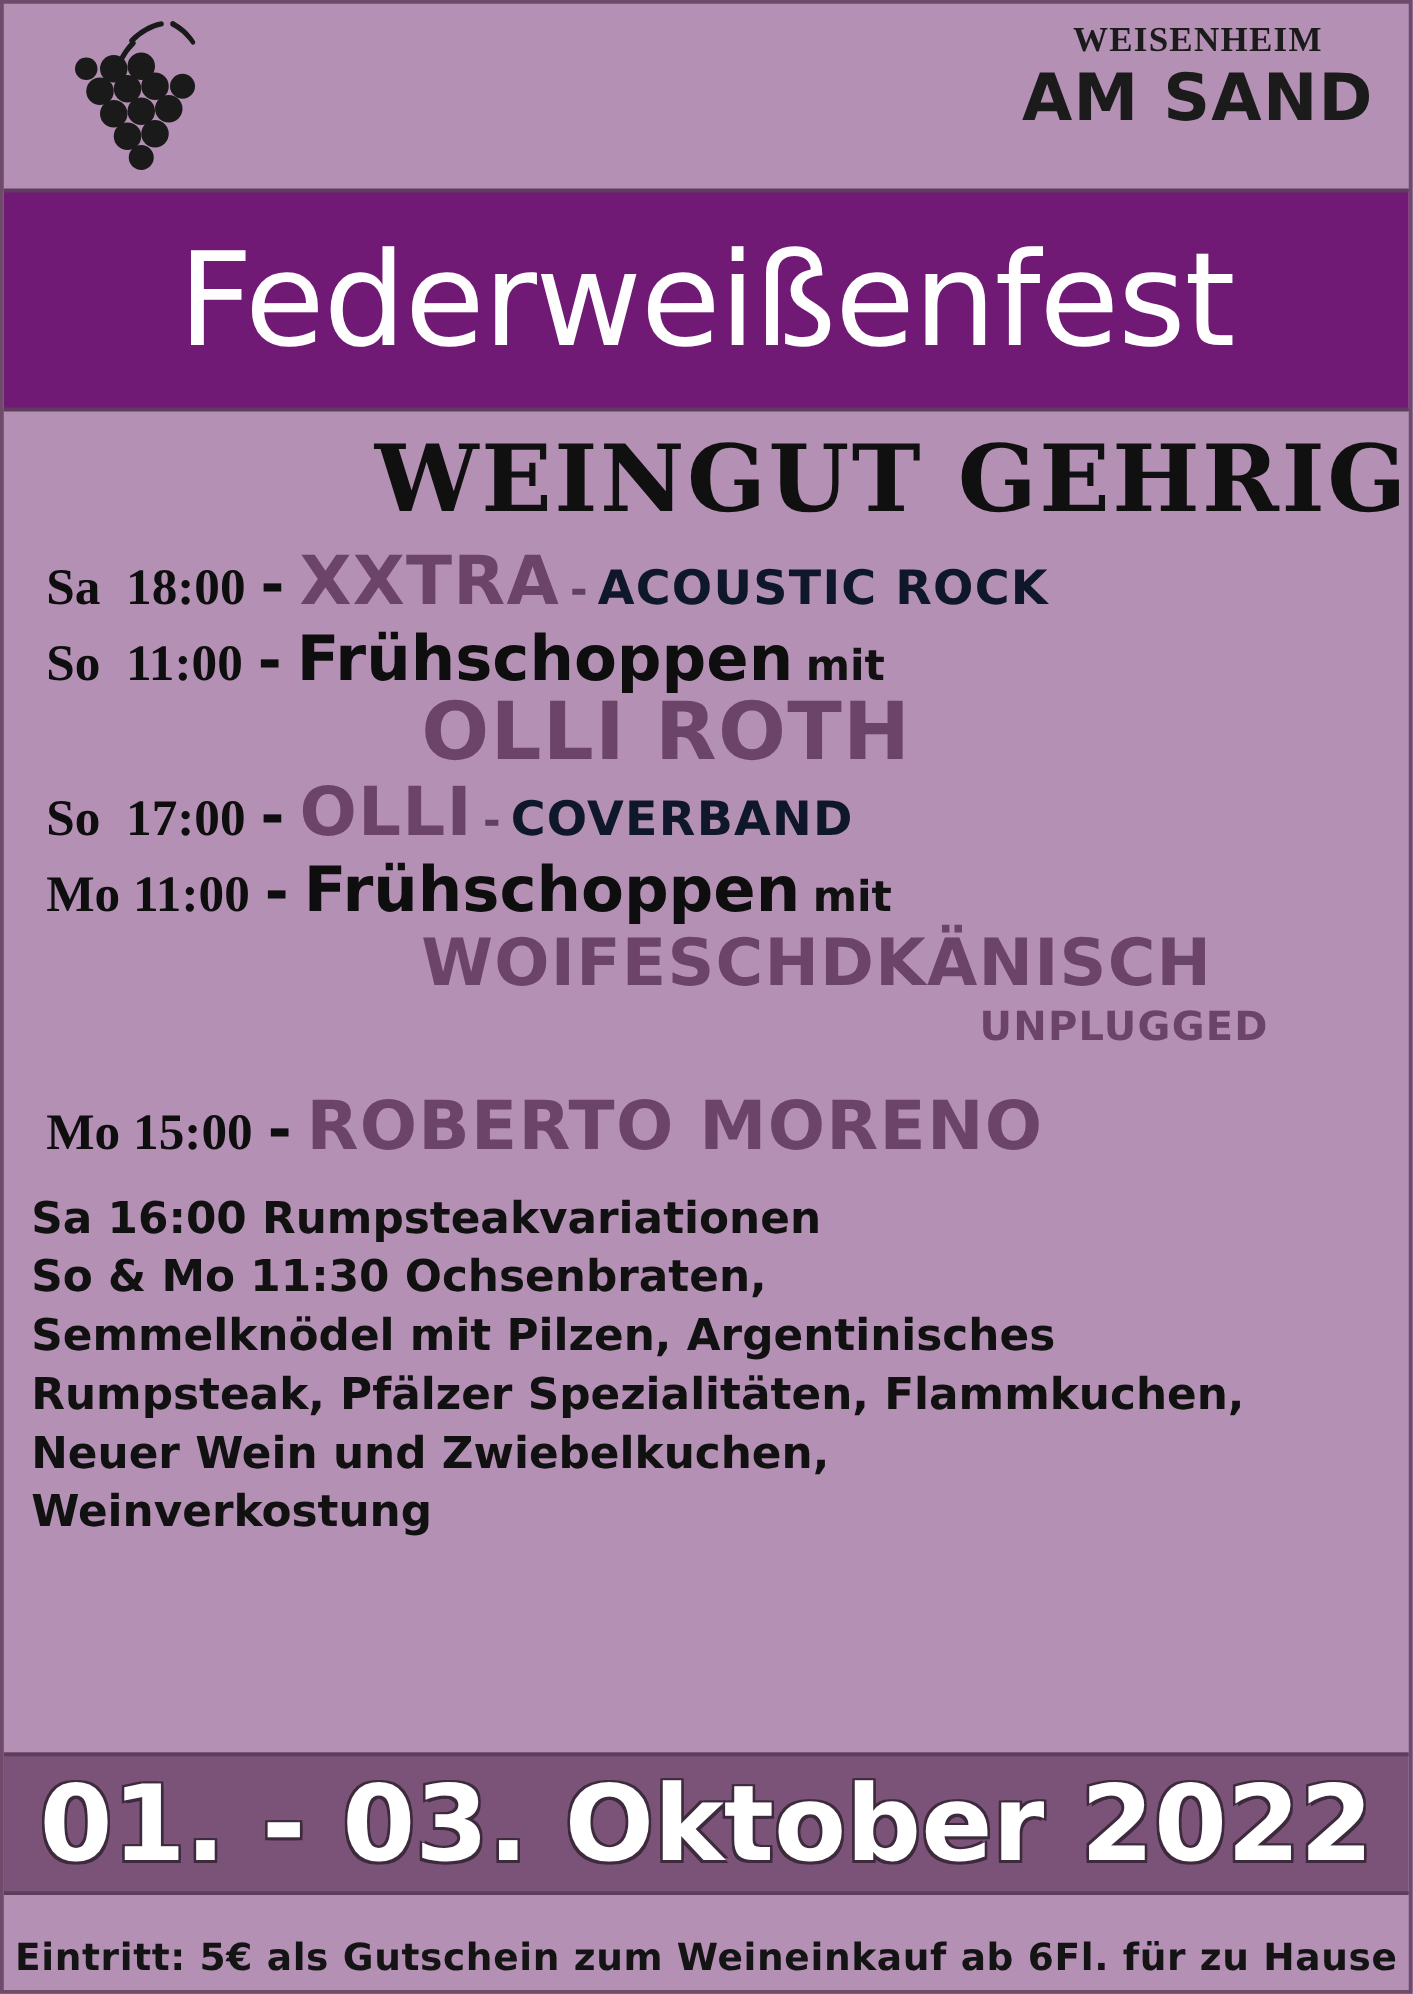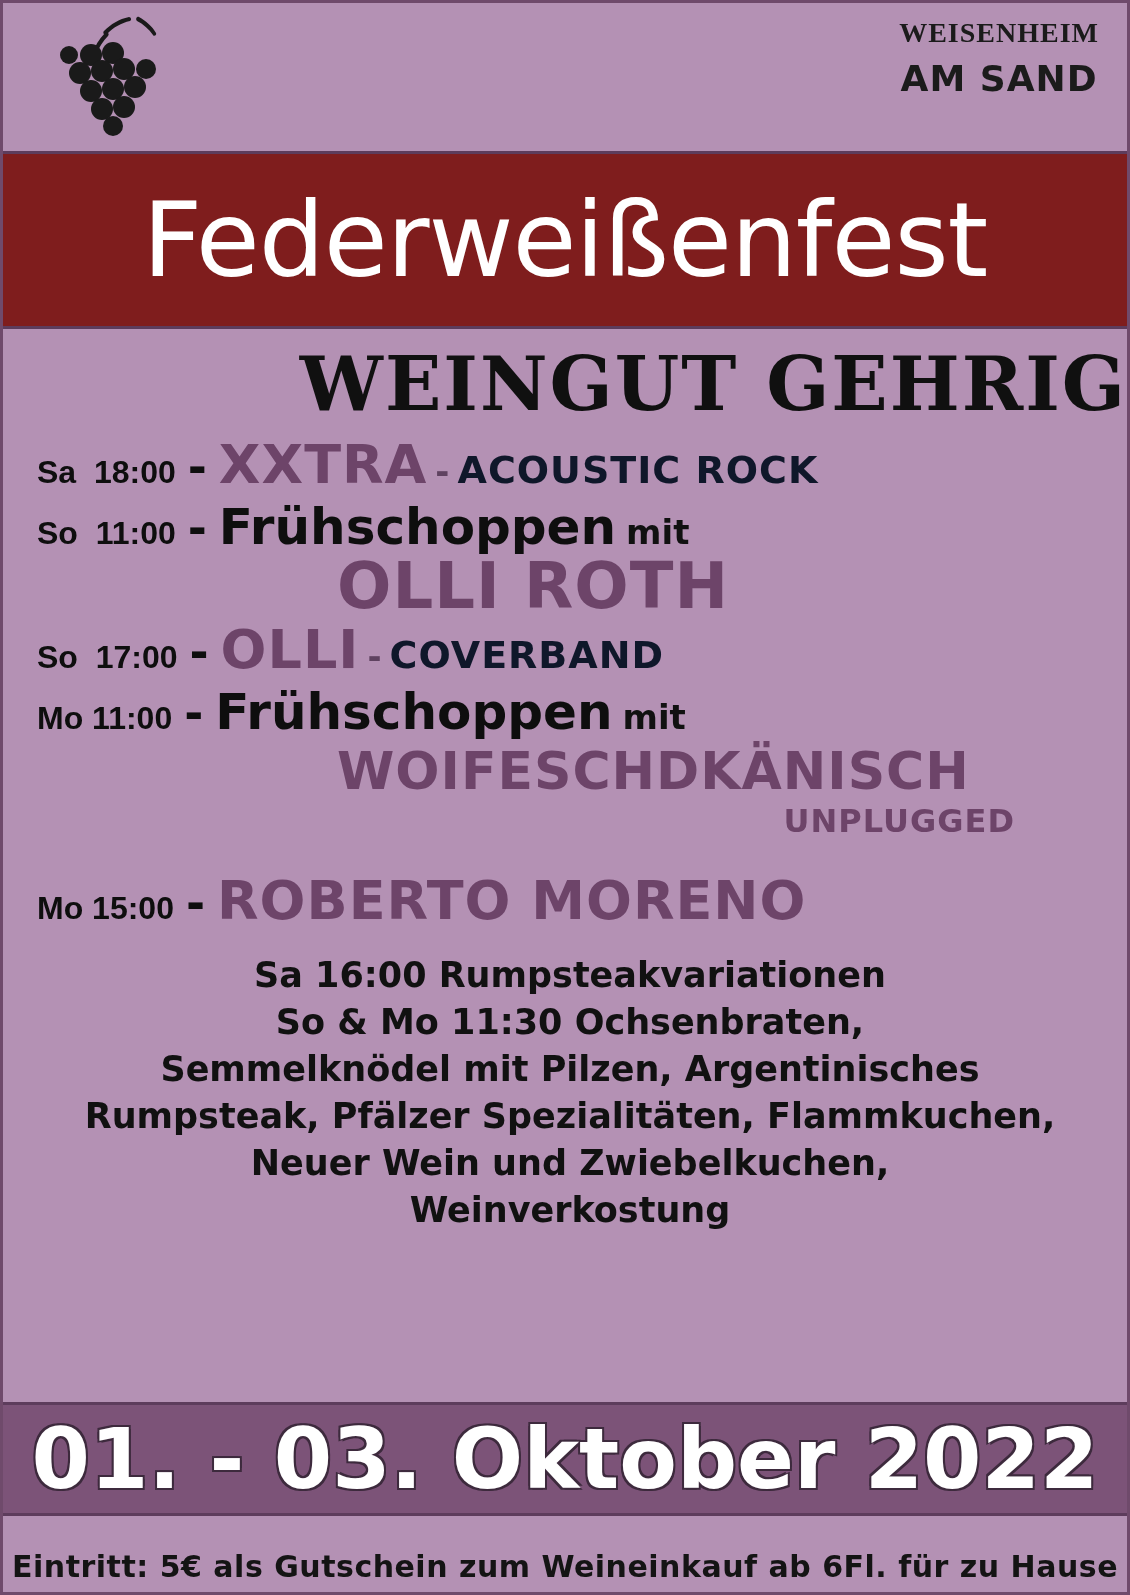--- a/index.html
+++ b/index.html
@@ -45,28 +45,28 @@
     font-weight: 600;
     letter-spacing: 1px;
   }
   .town .line1 {
     font-size: 28px;
     line-height: 44px;
     display: block;
     font-family: Liberation Serif, serif;
   }
   .town .line2 {
-    font-size: 36px;
+    font-size: 52px;
     line-height: 48px;
     display: block;
   }
 
   
   .title-band {
-    background: #7f1d1d;
+    background: #701a75;
     border-top: 3px solid #5d3c5c;
     border-bottom: 3px solid #5d3c5c;
     height: 172px;
     display: flex;
     align-items: center;
     justify-content: center;
   }
   .title-band h1 {
     margin: 0;
     font-family: "DejaVu Sans", sans-serif;
@@ -93,25 +93,25 @@
   .program {
     padding: 0 34px;
   }
   .prog-row {
     display: block;
     font-size: 0;
     margin-bottom: 2px;
     white-space: nowrap;
   }
   .when {
-    font-size: 32px;
+    font-size: 41px;
     font-weight: 700;
     color: #0e0e0e;
     letter-spacing: 0px;
-    font-family: Liberation Sans, sans-serif;
+    font-family: Liberation Serif, serif;
   }
   .dash {
     font-size: 46px;
     font-weight: 700;
     color: #0e0e0e;
     padding: 0 12px;
   }
   .act-big {
     font-size: 54px;
     font-weight: 700;
@@ -165,21 +165,20 @@
     color: #6d4469;
     letter-spacing: 1px;
     line-height: 40px;
   }
   .row-spacer {
     height: 26px;
   }
 
   
   .food {
-    text-align: center;
     color: #111;
     font-size: 35px;
     font-weight: 700;
     line-height: 47px;
     padding: 18px 12px 10px 22px;
     font-family: "DejaVu Sans", sans-serif;
   }
 
   
   .date-band {

